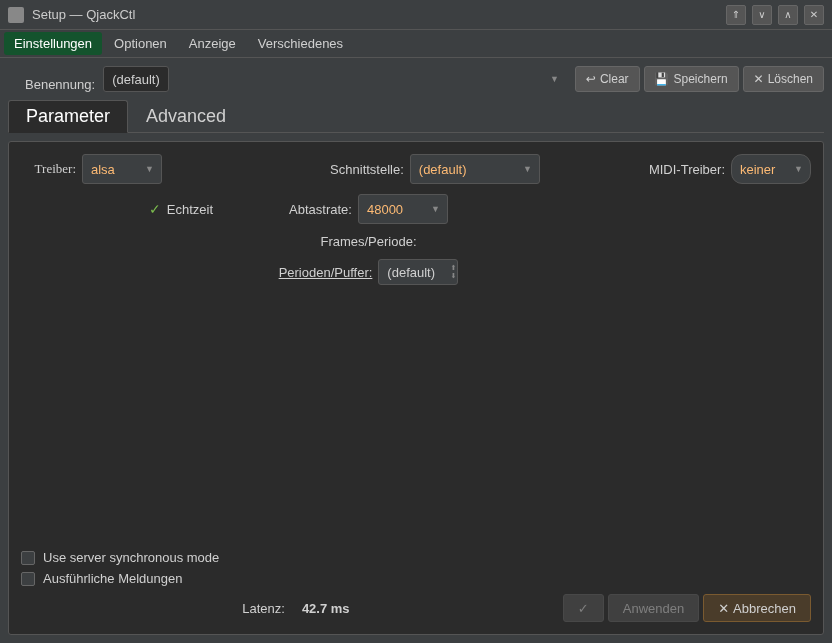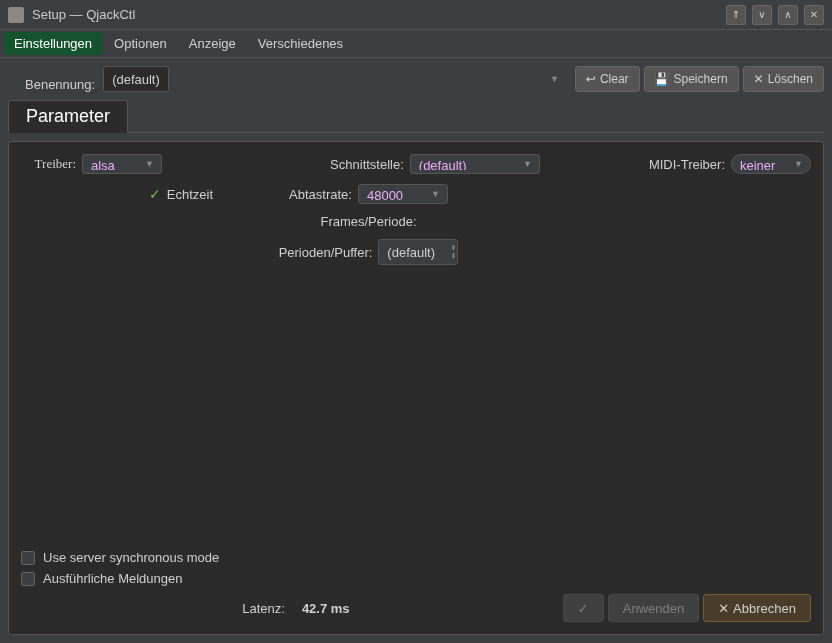--- a/index.html
+++ b/index.html
@@ -192,23 +192,23 @@
       top: 50%;
       transform: translateY(-50%);
       font-size: 9px;
       color: #888;
       pointer-events: none;
     }
     .dropdown-select {
       background: #3c3f41;
       border: 1px solid #555;
       border-radius: 3px;
-      color: #f0abfc;
+      color: #fdba74;
       padding: 3px 24px 3px 8px;
-      height: 20px;
+      height: 30px;
       font-size: 13px;
       appearance: none;
       -webkit-appearance: none;
       cursor: pointer;
       min-width: 100px;
     }
 
     
     .spinbox-wrapper {
       position: relative;
@@ -351,20 +351,21 @@
       </button>
       <button class="btn">
         <span class="btn-icon">✕</span>
         <span>Löschen</span>
       </button>
     </div>
   </div>
 
   <div class="tabs">
     <div class="tab active">Parameter</div>
+    <div class="tab">Advanced</div>
   </div>
 
   <div class="panel">
 
     <div style="display: flex; align-items: center; margin-bottom: 10px;">
 
       <div style="display: flex; align-items: center; gap: 6px; width: 200px;">
         <span style="min-width: 55px; text-align: right; font-family: Liberation Serif, serif;">Treiber:</span>
         <div class="dropdown-wrapper">
           <select class="dropdown-select" style="min-width: 80px;">
@@ -420,21 +421,21 @@
     </div>
 
     <div style="display: flex; align-items: center; margin-bottom: 10px;">
       <div style="width: 200px;"></div>
       <div style="flex: 1; display: flex; align-items: center; gap: 6px; justify-content: center;">
         <span>Frames/Periode:</span>
       </div>
       <div style="flex: 1;"></div>
     </div>
 
-    <div style="display: flex; align-items: center; margin-bottom: 10px;">
+    <div style="display: flex; align-items: center; margin-bottom: 10px; text-decoration: underline;">
       <div style="width: 200px;"></div>
       <div style="flex: 1; display: flex; align-items: center; gap: 6px; justify-content: center;">
         <span>Perioden/Puffer:</span>
         <div class="spinbox-wrapper">
           <input type="text" class="spinbox" value="(default)" style="">
         </div>
       </div>
       <div style="flex: 1;"></div>
     </div>
 

